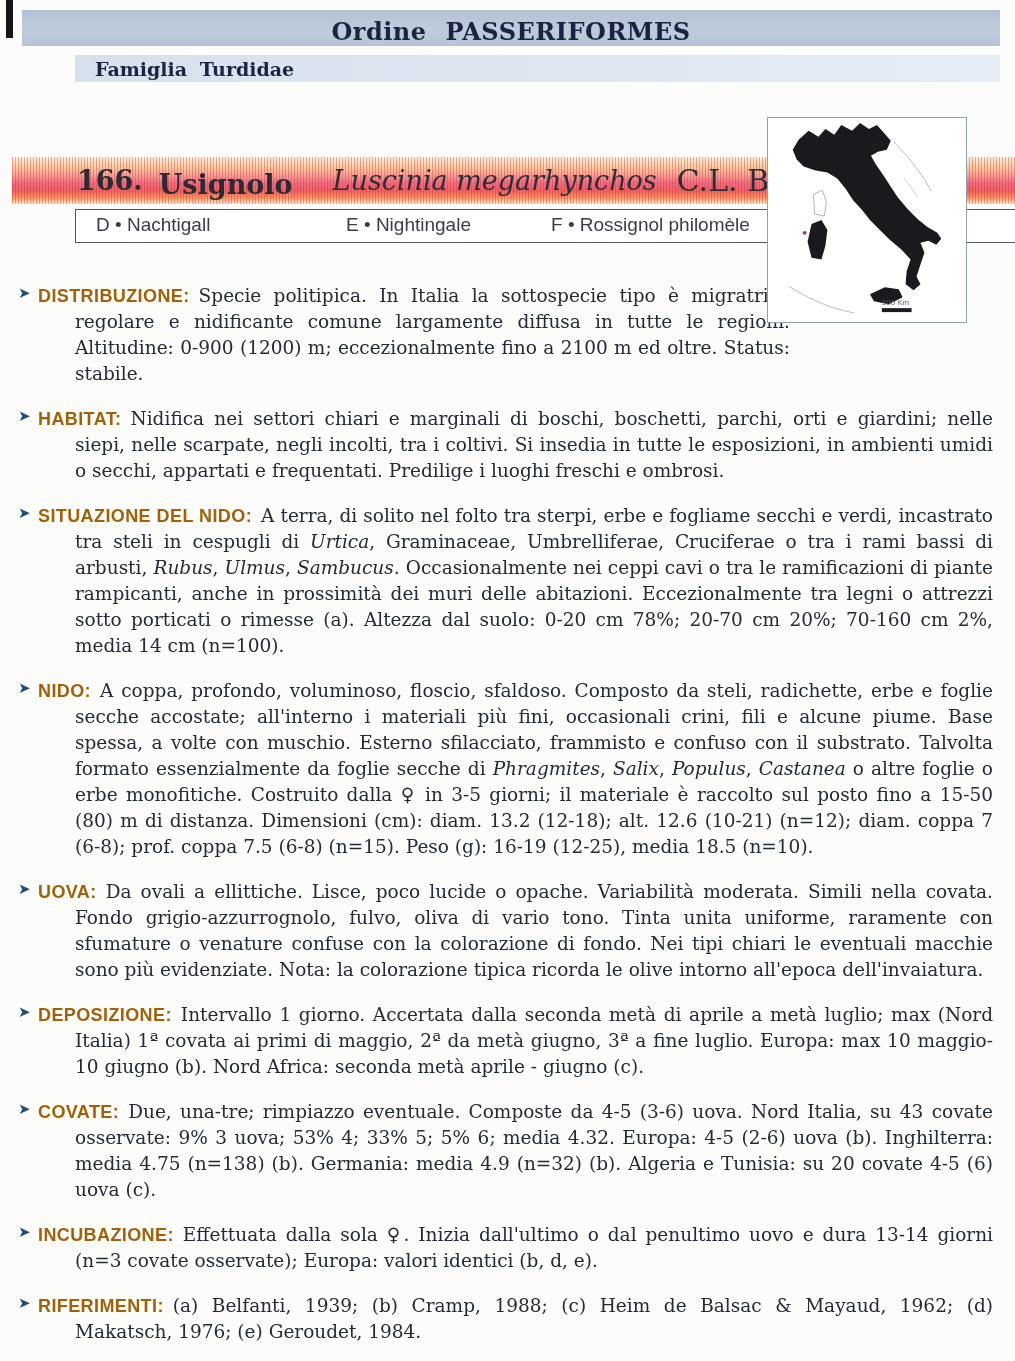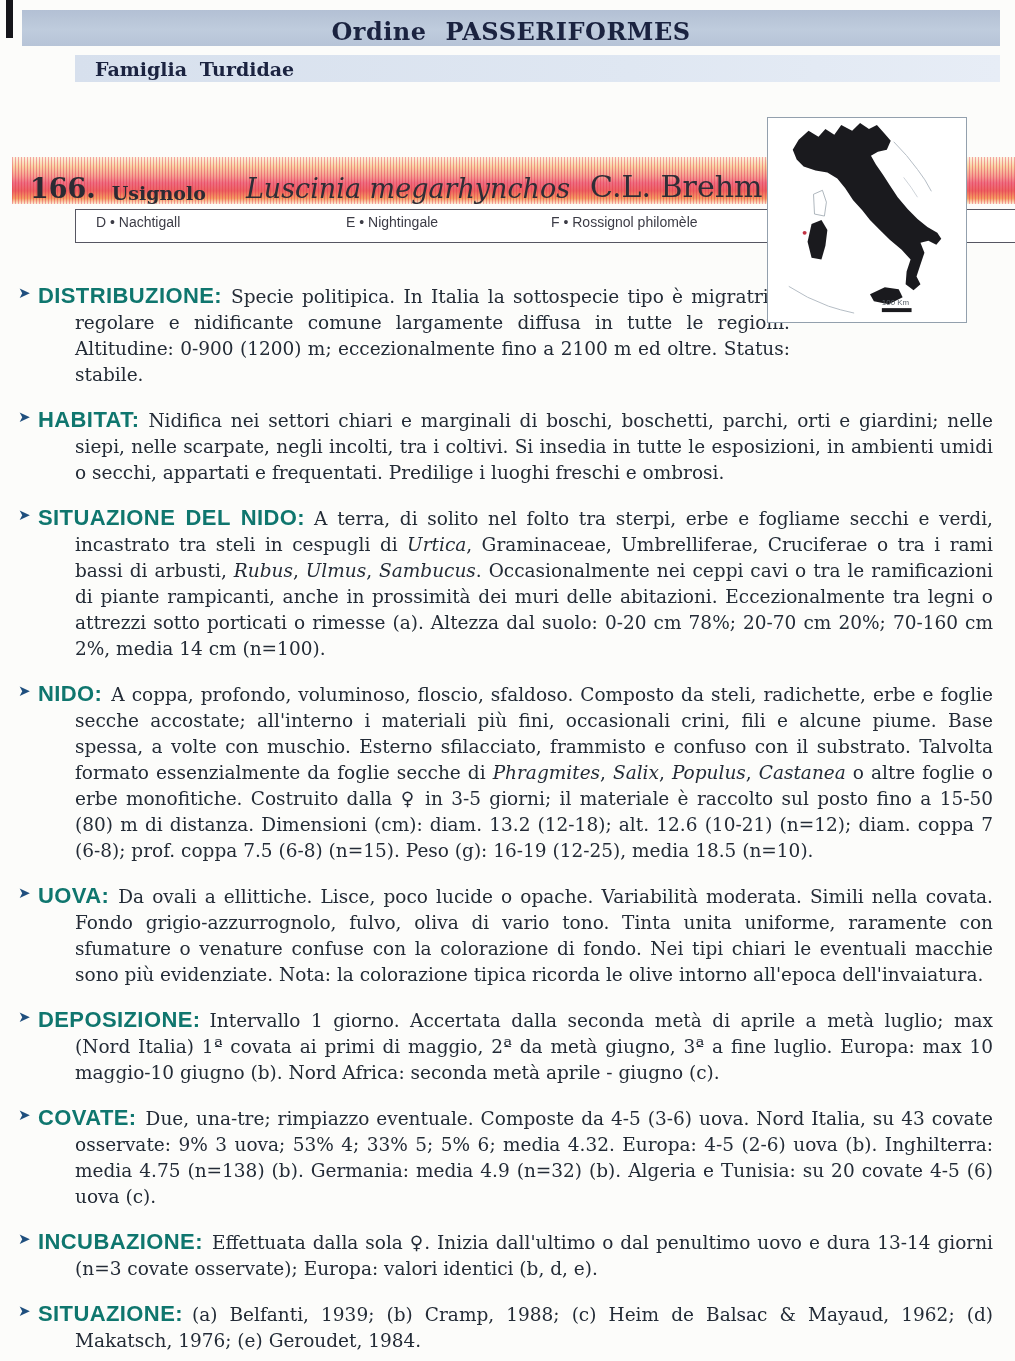--- a/index.html
+++ b/index.html
@@ -29,55 +29,55 @@
   }
   .family-band span{
     margin-left:20px;font-weight:bold;font-size:19px;color:#1b2340;word-spacing:6px;
   }
   
   .species-banner{
     position:absolute;left:12px;top:157px;right:0;height:47px;z-index:1;
     background:
       repeating-linear-gradient(90deg, rgba(228,40,70,0.38) 0 1px, rgba(255,255,255,0) 1px 3px),
       linear-gradient(180deg,#fdf3e0 0%,#f9d3a4 20%,#f49a90 42%,#ee6e82 55%,#ec6260 72%,#f59d62 88%,#fcf0da 100%);
-    display:flex;align-items:flex-end;white-space:nowrap;
+    display:flex;align-items:center;white-space:nowrap;padding-left:47px;
   }
   .species-banner .num{margin-left:18px;font-size:27px;font-weight:bold;color:#2b2b33;}
-  .species-banner .common{margin-left:16px;font-size:19px;font-weight:bold;color:#2b2b33;margin-top:8px;}
+  .species-banner .common{margin-left:16px;font-size:27px;font-weight:bold;color:#2b2b33;margin-top:8px;}
   .species-banner .sci{margin-left:40px;font-size:27px;font-style:italic;font-weight:400;color:#2e2e36;}
   .species-banner .auth{margin-left:20px;font-size:30px;color:#2e2e36;}
   
   .lang-band{
     position:absolute;left:75px;top:209px;right:0;height:32px;z-index:2;
     background:#ffffff;border:1px solid #565662;border-right:none;
   }
   .lang-item{position:absolute;top:4px;font-family:"Liberation Sans",sans-serif;
-    font-size:14px;color:#3c3c46;}
+    font-size:19px;color:#3c3c46;}
   .lang-item.d{left:20px;} .lang-item.e{left:270px;} .lang-item.f{left:475px;}
   
   .map-box{
     position:absolute;left:767px;top:117px;width:200px;height:206px;z-index:5;
     background:#ffffff;border:1px solid #93a0ad;box-sizing:border-box;
   }
   .map-box svg{display:block;width:100%;height:100%;}
   
   .content{position:absolute;top:283px;left:0;width:100%;box-sizing:border-box;padding-right:22px;}
   .map-spacer{float:right;width:203px;height:62px;}
   .section{position:relative;padding-left:75px;margin:0 0 19px 0;}
   .section .arrow{
     position:absolute;left:18px;top:1px;color:#1f4f7e;font-size:15px;
     font-family:"DejaVu Sans",sans-serif;
   }
   .section p{
     margin:0;text-indent:-37px;text-align:justify;
     font-size:18.5px;line-height:26px;color:#232b36;
   }
   .section .label{
-    font-family:"Liberation Sans",sans-serif;font-weight:700;font-size:22px;
-    color:#0f766e;letter-spacing:0.4px;margin-right:9px;
+    font-family:"Liberation Sans",sans-serif;font-weight:700;font-size:18px;
+    color:#a16207;letter-spacing:0.4px;margin-right:9px;
   }
   .section .rich i{font-style:italic;}
 </style>
 </head>
 <body>
 
 <div class="page">
 
   <div class="corner-mark"></div>
 
@@ -161,18 +161,18 @@
     <p><span class="label">COVATE:</span><span class="rich"><span>Due, una-tre; rimpiazzo eventuale. Composte da 4-5 (3-6) uova. Nord Italia, su 43 covate osservate: 9% 3 uova; 53% 4; 33% 5; 5% 6; media 4.32. Europa: 4-5 (2-6) uova (b). Inghilterra: media 4.75 (n=138) (b). Germania: media 4.9 (n=32) (b). Algeria e Tunisia: su 20 covate 4-5 (6) uova (c).</span></span></p>
   </div>
 
   <div class="section">
     <span class="arrow">➤</span>
     <p><span class="label">INCUBAZIONE:</span><span class="rich"><span>Effettuata dalla sola ♀. Inizia dall'ultimo o dal penultimo uovo e dura 13-14 giorni (n=3 covate osservate); Europa: valori identici (b, d, e).</span></span></p>
   </div>
 
   <div class="section">
     <span class="arrow">➤</span>
-    <p><span class="label">SITUAZIONE:</span><span class="rich"><span>(a) Belfanti, 1939; (b) Cramp, 1988; (c) Heim de Balsac &amp; Mayaud, 1962; (d) Makatsch, 1976; (e) Geroudet, 1984.</span></span></p>
+    <p><span class="label">RIFERIMENTI:</span><span class="rich"><span>(a) Belfanti, 1939; (b) Cramp, 1988; (c) Heim de Balsac &amp; Mayaud, 1962; (d) Makatsch, 1976; (e) Geroudet, 1984.</span></span></p>
   </div>
 </div>
   </div>
 
 </div>
 
 </body></html>

